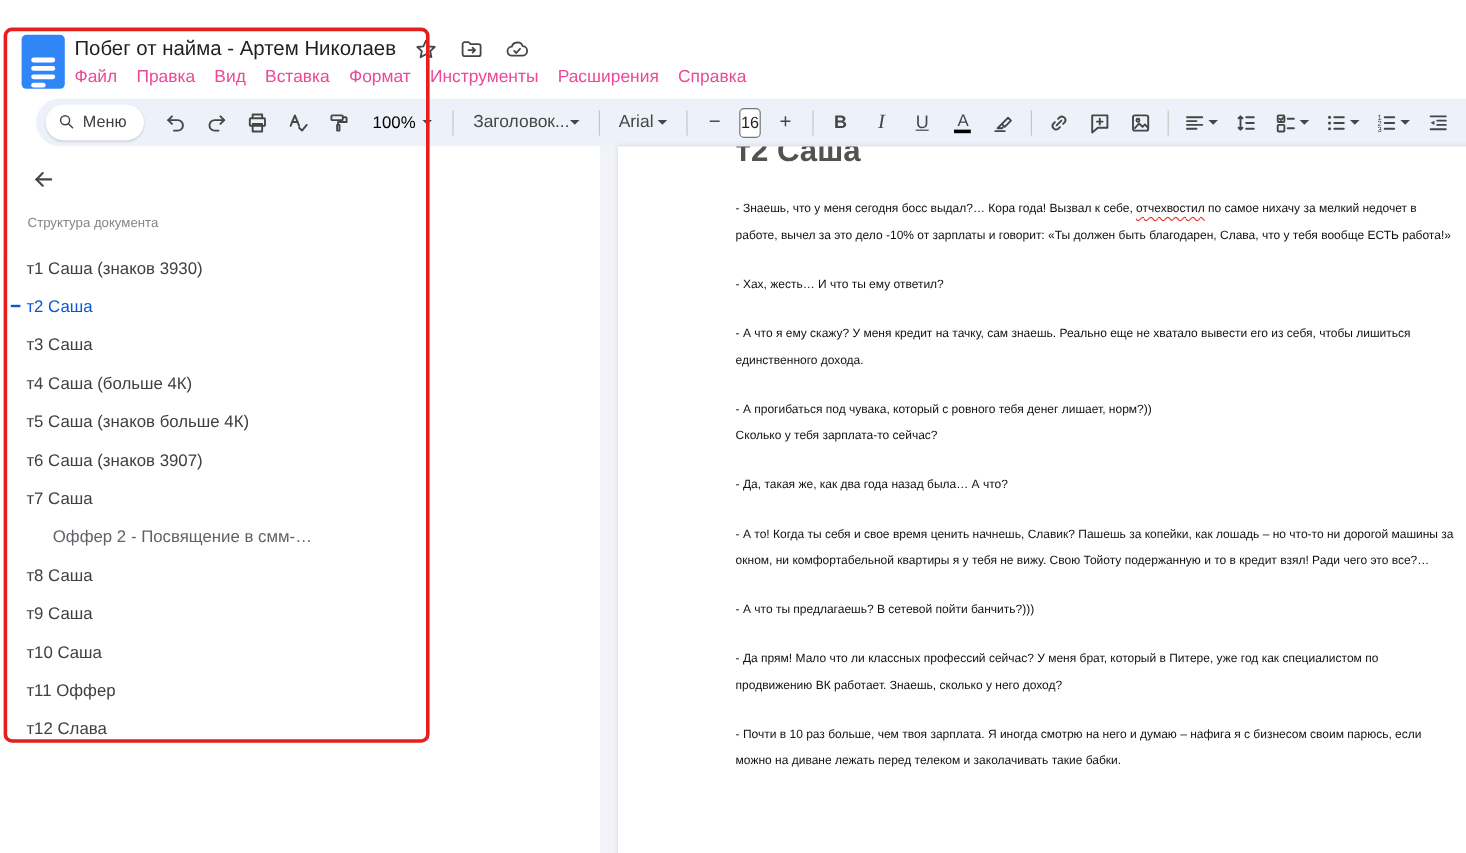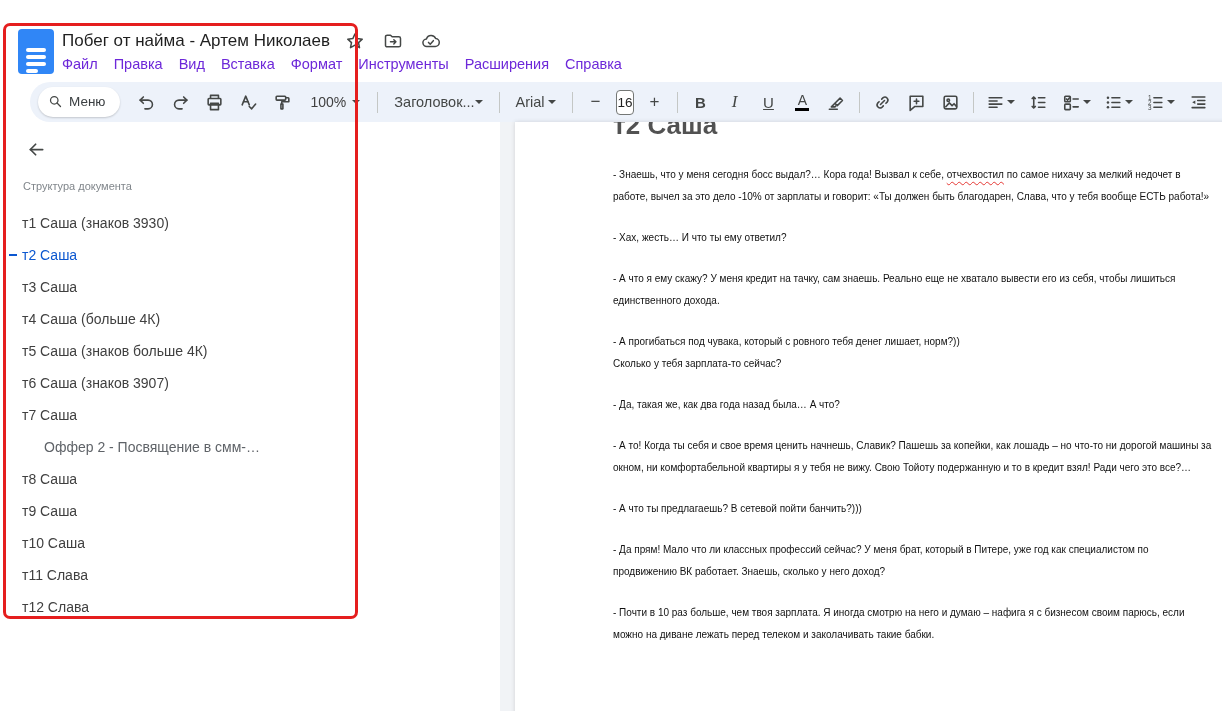--- a/index.html
+++ b/index.html
@@ -16,37 +16,37 @@
   .logo .bar { position: absolute; left: 8px; height: 3.5px; background: #fff; border-radius: 2px; width: 20px; }
   .logo .b1 { top: 19px; } .logo .b2 { top: 26px; } .logo .b3 { top: 33px; } .logo .b4 { top: 40px; width: 12px; }
 
   .title-row { position: absolute; left: 62px; top: 8px; display: flex; align-items: center; gap: 12px; height: 26px; }
   .doc-title { font-size: 17px; color: #1f1f1f; white-space: nowrap; }
   .title-icon { width: 26px; height: 26px; display:flex; align-items:center; justify-content:center;
                 color: #444746; border-radius: 50%; }
   .title-icon svg { width: 20px; height: 20px; }
 
   .menu-bar { position: absolute; left: 54px; top: 33px; display: flex; }
-  .menu-item { padding: 3px 8px; font-size: 14.5px; color: #6d28d9; border-radius: 6px; cursor: default; }
+  .menu-item { padding: 3px 8px; font-size: 14.5px; color: #ec4899; border-radius: 6px; cursor: default; }
 
   
   .toolbar-row { height: 40px; background: #fff; }
   .toolbar { height: 40px; margin-left: 30px; background: #edf2fa; border-radius: 21px 0 0 21px;
              display: flex; align-items: center; padding: 0 8px; gap: 3px; }
   .search-pill { display: flex; align-items: center; gap: 6px; background: #fff; border-radius: 18px;
                  height: 30px; padding: 0 14px 2px 10px; box-shadow: 0 1px 2px rgba(0,0,0,.18); margin-right: 8px; }
   .search-pill svg { width: 15px; height: 15px; color: #444746; }
   .search-pill span { font-size: 13.5px; color: #3c4043; }
   .tb-btn { width: 31px; height: 28px; display: flex; align-items: center; justify-content: center;
             border-radius: 4px; color: #444746; flex: 0 0 auto; }
   .tb-btn svg { width: 19px; height: 19px; }
   .sep { width: 1px; height: 21px; background: #c4c7c5; margin: 0 4px; flex: 0 0 auto; }
   .caret { width: 0; height: 0; border-left: 4px solid transparent; border-right: 4px solid transparent;
            border-top: 4.5px solid #444746; }
-  .zoom-ctl { display: flex; align-items: center; gap: 6px; padding: 0 10px; font-size: 14px; color: #404040; height: 28px; border-radius:4px; }
+  .zoom-ctl { display: flex; align-items: center; gap: 6px; padding: 0 10px; font-size: 14px; color: #000000; height: 28px; border-radius:4px; }
   .select-ctl { display: flex; align-items: center; justify-content: space-between; padding: 0 9px;
                 font-size: 14.5px; color: #444746; height: 28px; border-radius: 4px; }
   .styles-ctl { width: 122px; }
   .font-ctl { width: 84px; }
   .size-box { width: 28px; height: 25px; border: 1px solid #747775; border-radius: 4px; background: #fff;
               display: flex; align-items: center; justify-content: center; font-size: 13.5px; color: #1f1f1f; margin: 0 2px; }
   .glyph-b { font-size: 15px; font-weight: 800; }
   .glyph-i { font-family: "Liberation Serif", serif; font-style: italic; font-size: 17px; }
   .glyph-u { font-size: 15px; text-decoration: underline; }
   .a-stack { display: flex; flex-direction: column; align-items: center; line-height: 1; }
@@ -300,21 +300,21 @@
           <div class="outline-item active">т2 Саша</div>
           <div class="outline-item">т3 Саша</div>
           <div class="outline-item">т4 Саша (больше 4К)</div>
           <div class="outline-item">т5 Саша (знаков больше 4К)</div>
           <div class="outline-item">т6 Саша (знаков 3907)</div>
           <div class="outline-item">т7 Саша</div>
           <div class="outline-item indent">Оффер 2 - Посвящение в смм-…</div>
           <div class="outline-item">т8 Саша</div>
           <div class="outline-item">т9 Саша</div>
           <div class="outline-item">т10 Саша</div>
-          <div class="outline-item">т11 Слава</div>
+          <div class="outline-item">т11 Оффер</div>
           <div class="outline-item">т12 Слава</div>
         </div>
     </div>
 
     <div class="canvas">
       <div class="page">
         <div class="editor">
           <div class="doc-heading">
             <span>т2 Саша</span>
           </div>

